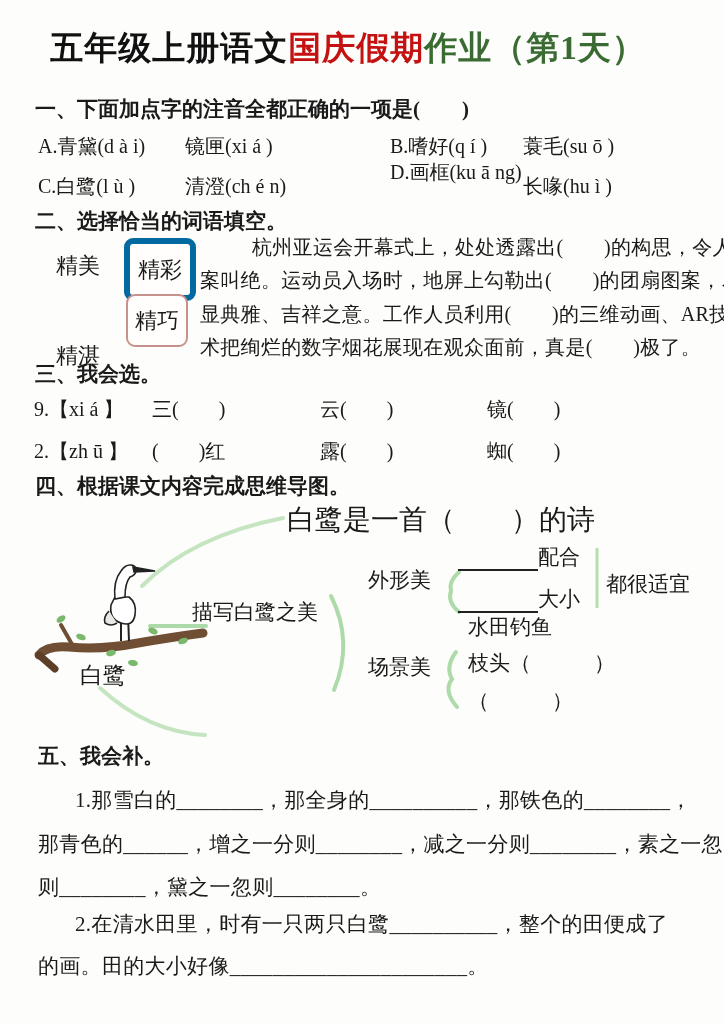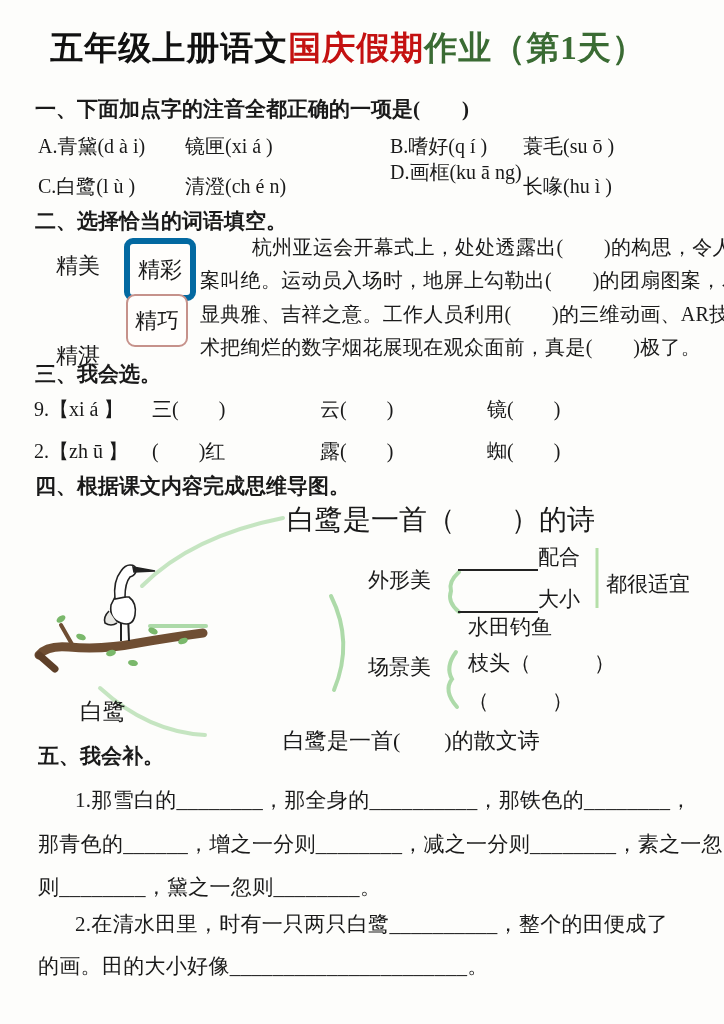--- a/index.html
+++ b/index.html
@@ -110,43 +110,43 @@
 
     <g stroke="#222" stroke-width="1.6" fill="#ffffff">
       <line x1="88" y1="88" x2="88" y2="62" stroke-width="2" fill="none"></line>
       <line x1="96" y1="88" x2="95" y2="62" stroke-width="2" fill="none"></line>
       <path d="M78,52 Q76,66 88,70 Q100,74 102,62 Q104,50 96,44 L82,44 Z"></path>
       <path d="M82,46 Q80,28 88,18 Q92,12 97,12 Q103,12 103,17 Q103,22 97,24 Q92,30 92,44 Z"></path>
       <path d="M100,14 L122,18 L101,19 Z" fill="#222"></path>
       <path d="M76,58 Q70,64 72,70 Q78,74 84,70" fill="#e8e8e4"></path>
     </g>
   </svg>
-  <div class="abs mm-t" style="top:660px;left:80px;font-size:23px;margin-top:36px;">白鹭</div>
+  <div class="abs mm-t" style="top:660px;left:80px;font-size:23px;">白鹭</div>
 
   <div class="abs mm-t" style="top:501px;left:287px;font-size:28px;">白鹭是一首（　　）的诗</div>
 
+  <div class="abs mm-t" style="top:598px;left:192px;">描写白鹭之美</div>
 
   <div class="abs mm-t" style="top:566px;left:368px;">外形美</div>
 
   <div class="abs mm-t" style="top:543px;left:458px;">
     <span class="ul" style="width:80px;"></span><span>配合</span>
   </div>
   <div class="abs mm-t" style="top:585px;left:458px;">
     <span class="ul" style="width:80px;"></span><span>大小</span>
   </div>
 
   <div class="abs mm-t" style="top:570px;left:606px;text-align:center;">都很适宜</div>
 
   <div class="abs mm-t" style="top:613px;left:468px;">水田钓鱼</div>
 
   <div class="abs mm-t" style="top:653px;left:368px;">场景美</div>
   <div class="abs mm-t" style="top:649px;left:468px;">枝头（　　　）</div>
   <div class="abs mm-t" style="top:687px;left:468px;">（　　　）</div>
 
-  <div class="abs mm-t" style="top:726px;left:283px;font-size:22px;">白鹭是一首(　　)的散文诗</div>
 
   <div class="abs sec-head" style="top:742px;left:38px;">五、我会补。</div>
 
   <div class="fill-line" style="top:786px;left:75px;">1.那雪白的________，那全身的__________，那铁色的________，</div>
   <div class="fill-line" style="top:830px;left:38px;">那青色的______，增之一分则________，减之一分则________，素之一忽</div>
   <div class="fill-line" style="top:873px;left:38px;">则________，黛之一忽则________。</div>
   <div class="fill-line" style="top:910px;left:75px;">2.在清水田里，时有一只两只白鹭__________，整个的田便成了</div>
   <div class="fill-line" style="top:952px;left:38px;">的画。田的大小好像______________________。</div>
 
 </div>

